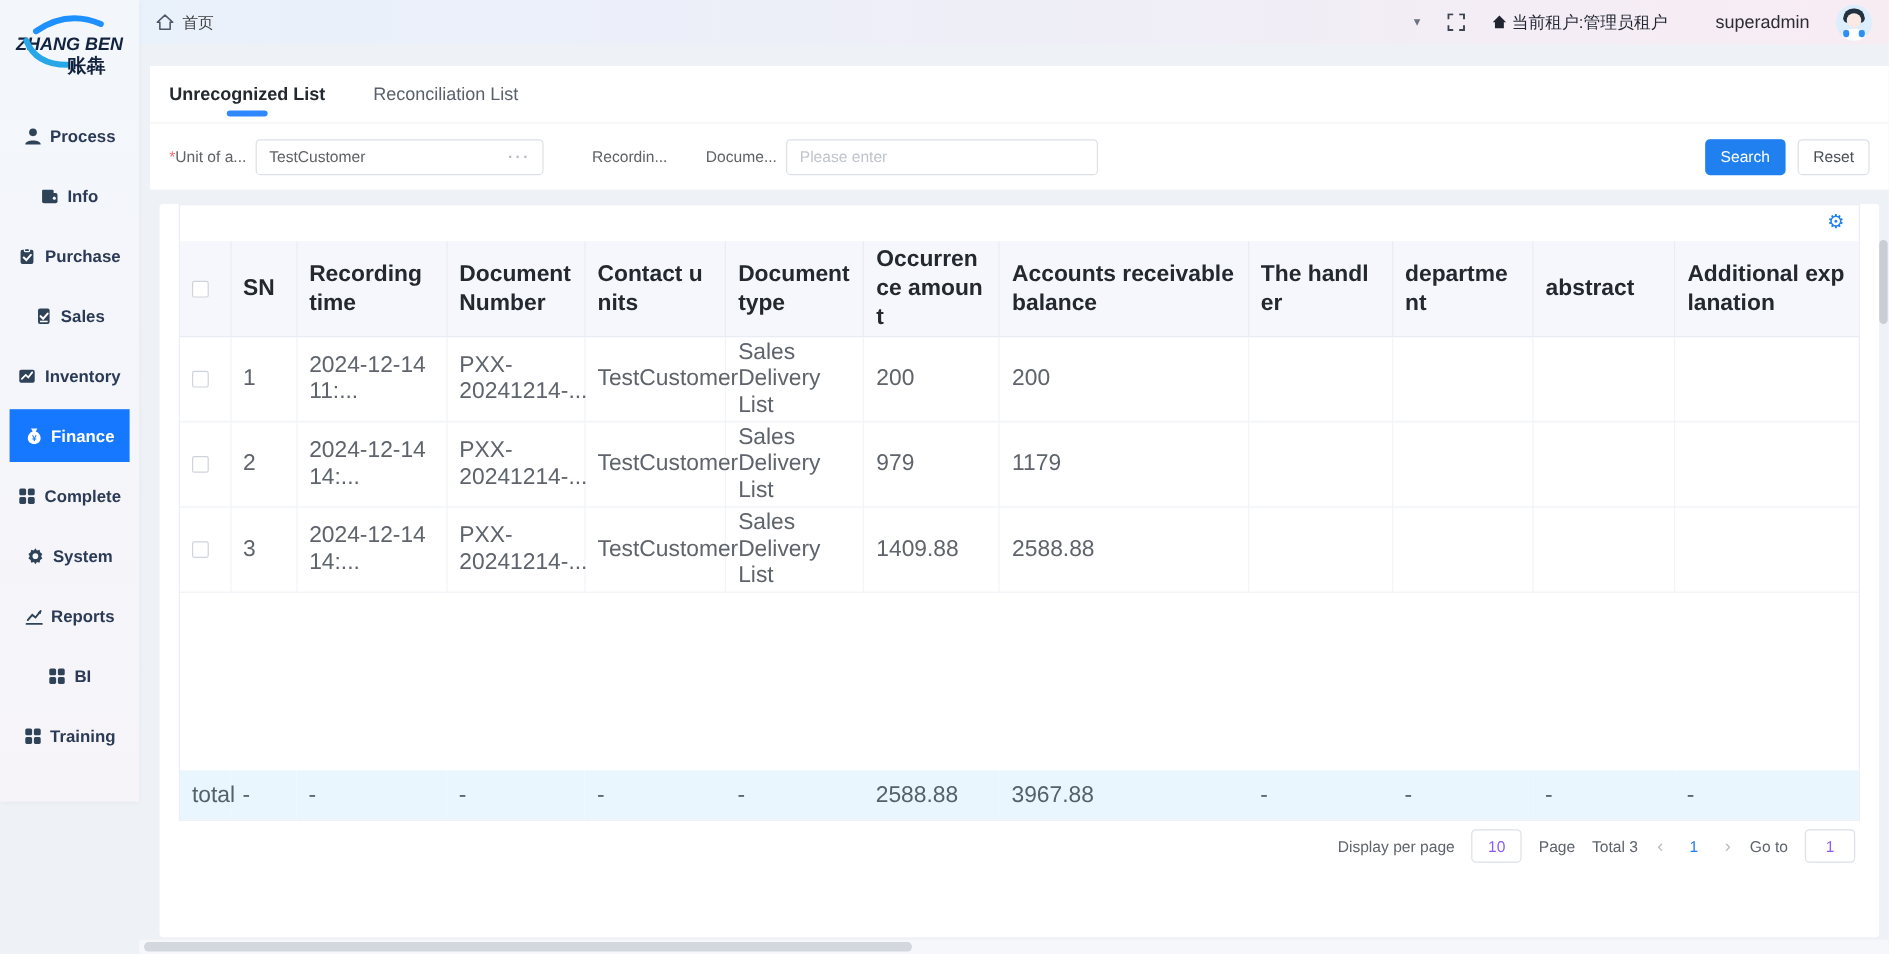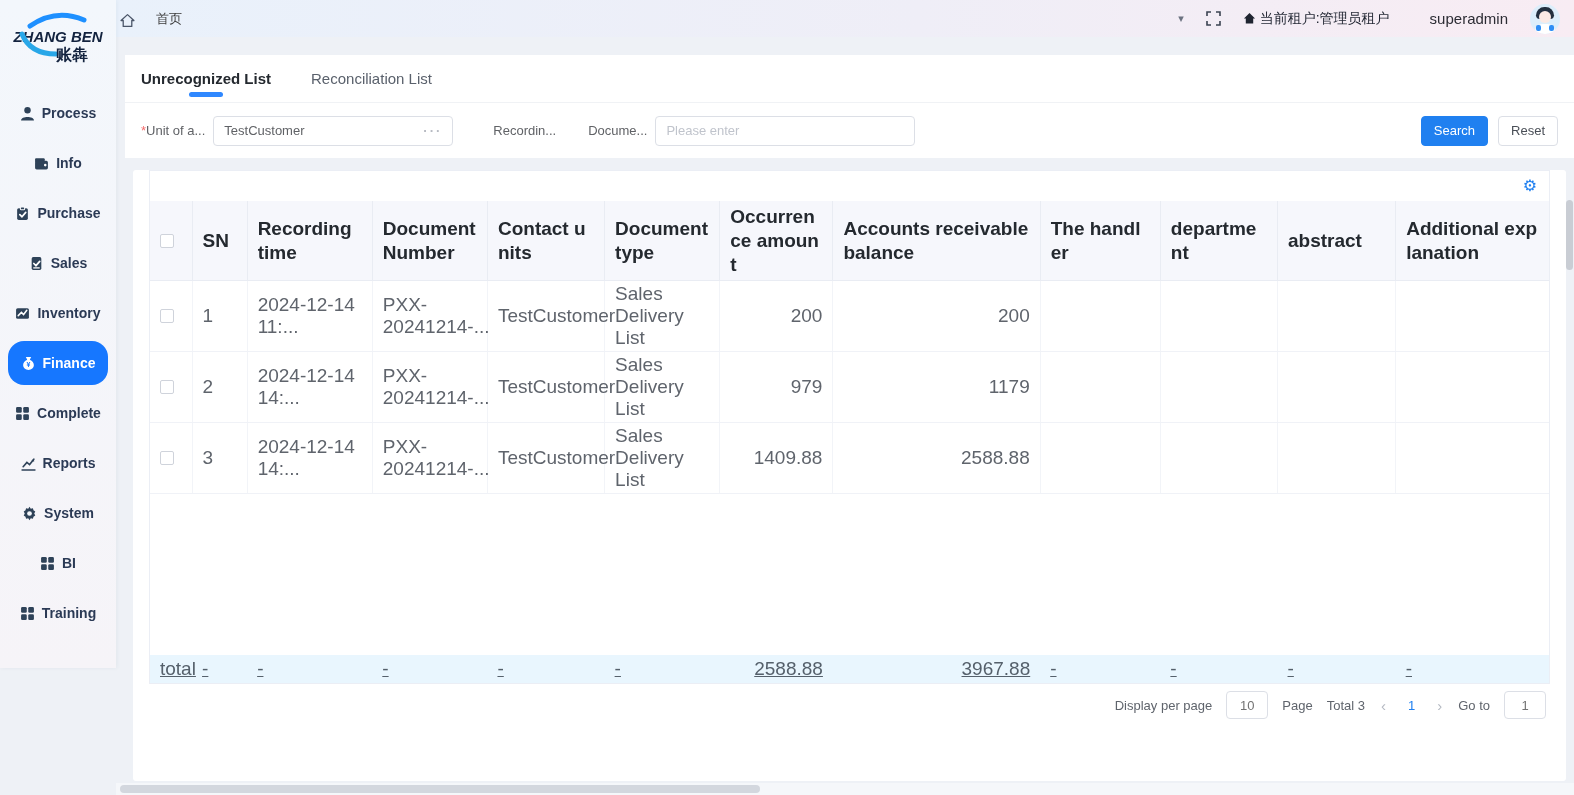--- a/index.html
+++ b/index.html
@@ -8,27 +8,27 @@
 
   
   .sidebar { position:absolute; left:0; top:0; width:116px; height:668px;
     background:linear-gradient(180deg,#f3f7fc 0%,#f6f4f8 100%);
     box-shadow:1px 0 4px rgba(40,60,90,.06); z-index:5; }
   .logo { padding-top:10px; text-align:center; height:80px; }
   .menu { display:flex; flex-direction:column; margin-top:8px; }
   .menu-item { height:50px; display:flex; align-items:center; justify-content:center; gap:7px;
     font-size:14px; font-weight:700; color:#2b3a55; cursor:pointer; }
   .menu-item .micon { width:15px; height:15px; display:inline-flex; align-items:center; justify-content:center; }
-  .menu-item.active { background:#1677ff; color:#fff; border-radius:16px; margin:3px 8px; height:44px; }
+  .menu-item.active { background:#1677ff; color:#fff; border-radius:0; margin:3px 8px; height:44px; }
 
   
   .topbar { position:absolute; left:116px; right:0; top:0; height:37px;
     background:linear-gradient(90deg,#e9f1fb 0%,#efeef7 55%,#f8ecf3 100%);
     display:flex; align-items:center; font-size:13px; color:#3d3d3d; }
-  .tb-home { display:flex; align-items:flex-end; gap:21px; padding:0 4px; cursor:pointer; }
+  .tb-home { display:flex; align-items:center; gap:7px; padding:0 14px; cursor:pointer; }
   .tb-tab { height:37px; display:flex; align-items:center; gap:10px; padding:0 14px;
     background:rgba(255,255,255,.55); border-left:1px solid #cdd5e3; border-right:1px solid #cdd5e3;
     margin-left:36px; color:#5a6372; cursor:pointer; }
   .tb-tab .close { color:#9aa3b0; font-size:13px; }
   .tb-right { margin-left:auto; display:flex; align-items:center; gap:22px; padding-right:14px; }
   .caret { color:#6b7280; font-size:11px; cursor:pointer; }
   .fsicon { width:15px; height:15px; cursor:pointer; }
   .tenant { display:flex; align-items:center; gap:4px; font-size:14px; color:#1f2430; cursor:pointer; }
   .username { font-size:15px; color:#2c2c34; margin-left:18px; cursor:pointer; }
   .avatar { width:30px; height:30px; border-radius:50%; background:#dceefb; position:relative; overflow:hidden; cursor:pointer; }
@@ -76,30 +76,30 @@
   .table-wrap { margin:0 16px; border:1px solid #ebeef5; height:514px; display:flex; flex-direction:column; }
   .gear-row { height:30px; display:flex; align-items:center; justify-content:flex-end; padding-right:12px; }
   .gear { color:#2080f0; font-size:16px; cursor:pointer; line-height:1; }
 
   table { border-collapse:collapse; table-layout:fixed; width:100%; font-size:19px; }
   th { background:#f6f7fc; font-weight:700; color:#24292f; text-align:left; padding:4px 10px;
     border-right:1px solid #e9ecf3; border-bottom:1px solid #e9ecf3; word-break:break-all; height:36px; line-height:1.25; }
   th:last-child { border-right:none; }
   td { color:#5f646c; padding:2px 10px; border-right:1px solid #f2f4f8; border-bottom:1px solid #f0f2f7; height:27px; }
   td:last-child { border-right:none; }
-  td.num, .trow td.num { text-align:right; }
+  td.num, .trow td.num { }
   .checkbox { width:14px; height:14px; border:1px solid #cfd3db; border-radius:2px; background:#fff; cursor:pointer; }
   .filler { flex:1; }
   .trow td { background:#e9f6fe; border-right:none; border-bottom:none; color:#55606b; }
-  .total-table td { height:28px;text-decoration:underline; }
+  .total-table td { height:41px; }
 
   .pagination { height:42px; display:flex; align-items:center; justify-content:flex-end; gap:14px;
     padding-right:20px; font-size:13px; color:#5f646c; }
   .pg-box { width:42px; height:28px; border:1px solid #dcdfe6; border-radius:4px; text-align:center;
-    font-size:13px; color:#737373; font-family:inherit; }
+    font-size:13px; color:#8b5cf6; font-family:inherit; }
   .pg-arrow { color:#b4b9c2; font-size:15px; cursor:pointer; padding:0 2px; }
   .pg-current { color:#2080f0; cursor:pointer; padding:0 6px; }
 
   
   .vscroll-thumb { position:absolute; right:1px; top:200px; width:7px; height:70px; border-radius:4px; background:#c9cdd4; z-index:9; }
   .hscroll-track { position:absolute; left:116px; right:0; bottom:0; height:12px; background:#f5f7fa; }
   .hscroll-thumb { position:absolute; left:4px; top:2px; width:640px; height:8px; border-radius:4px; background:#d3d7de; }
 
   .icon-svg { display:block; }
 </style>
@@ -180,35 +180,35 @@
             <rect x="7.7" y="1" width="5.3" height="5.3" rx="1.2" fill="#2e4258"></rect>
             <rect x="1" y="7.7" width="5.3" height="5.3" rx="1.2" fill="#2e4258"></rect>
             <rect x="7.7" y="7.7" width="5.3" height="5.3" rx="1.2" fill="#2e4258"></rect>
           </svg>
         </span>
       <span>Complete</span>
     </div>
     <div class="menu-item">
       <span class="micon">
           <svg width="15" height="15" viewBox="0 0 14 14">
+            <path d="M7 0.8l1.2 1.7 2-.5.5 2 1.7 1.2-1 1.8 1 1.8-1.7 1.2-.5 2-2-.5L7 13.2 5.8 11.5l-2 .5-.5-2-1.7-1.2 1-1.8-1-1.8L3.3 4l.5-2 2 .5z" fill="#2e4258"></path>
+            <circle cx="7" cy="7" r="2.2" fill="#f4f7fb"></circle>
+          </svg>
+        </span>
+      <span>System</span>
+    </div>
+    <div class="menu-item">
+      <span class="micon">
+          <svg width="15" height="15" viewBox="0 0 14 14">
             <path d="M1 13h12" stroke="#2e4258" stroke-width="1.4" stroke-linecap="round"></path>
             <path d="M2 10l3.5-4 2.5 2 4-5" stroke="#2e4258" stroke-width="1.5" fill="none" stroke-linecap="round"></path>
             <path d="M12 2.5l.3 2.8-2.6-1" fill="#2e4258"></path>
           </svg>
         </span>
       <span>Reports</span>
-    </div>
-    <div class="menu-item">
-      <span class="micon">
-          <svg width="15" height="15" viewBox="0 0 14 14">
-            <path d="M7 0.8l1.2 1.7 2-.5.5 2 1.7 1.2-1 1.8 1 1.8-1.7 1.2-.5 2-2-.5L7 13.2 5.8 11.5l-2 .5-.5-2-1.7-1.2 1-1.8-1-1.8L3.3 4l.5-2 2 .5z" fill="#2e4258"></path>
-            <circle cx="7" cy="7" r="2.2" fill="#f4f7fb"></circle>
-          </svg>
-        </span>
-      <span>System</span>
     </div>
     <div class="menu-item">
       <span class="micon">
           <svg width="15" height="15" viewBox="0 0 14 14">
             <rect x="1" y="1" width="5.3" height="5.3" rx="1.2" fill="#2e4258"></rect>
             <rect x="7.7" y="1" width="5.3" height="5.3" rx="1.2" fill="#2e4258"></rect>
             <rect x="1" y="7.7" width="5.3" height="5.3" rx="1.2" fill="#2e4258"></rect>
             <rect x="7.7" y="7.7" width="5.3" height="5.3" rx="1.2" fill="#2e4258"></rect>
           </svg>
         </span>

